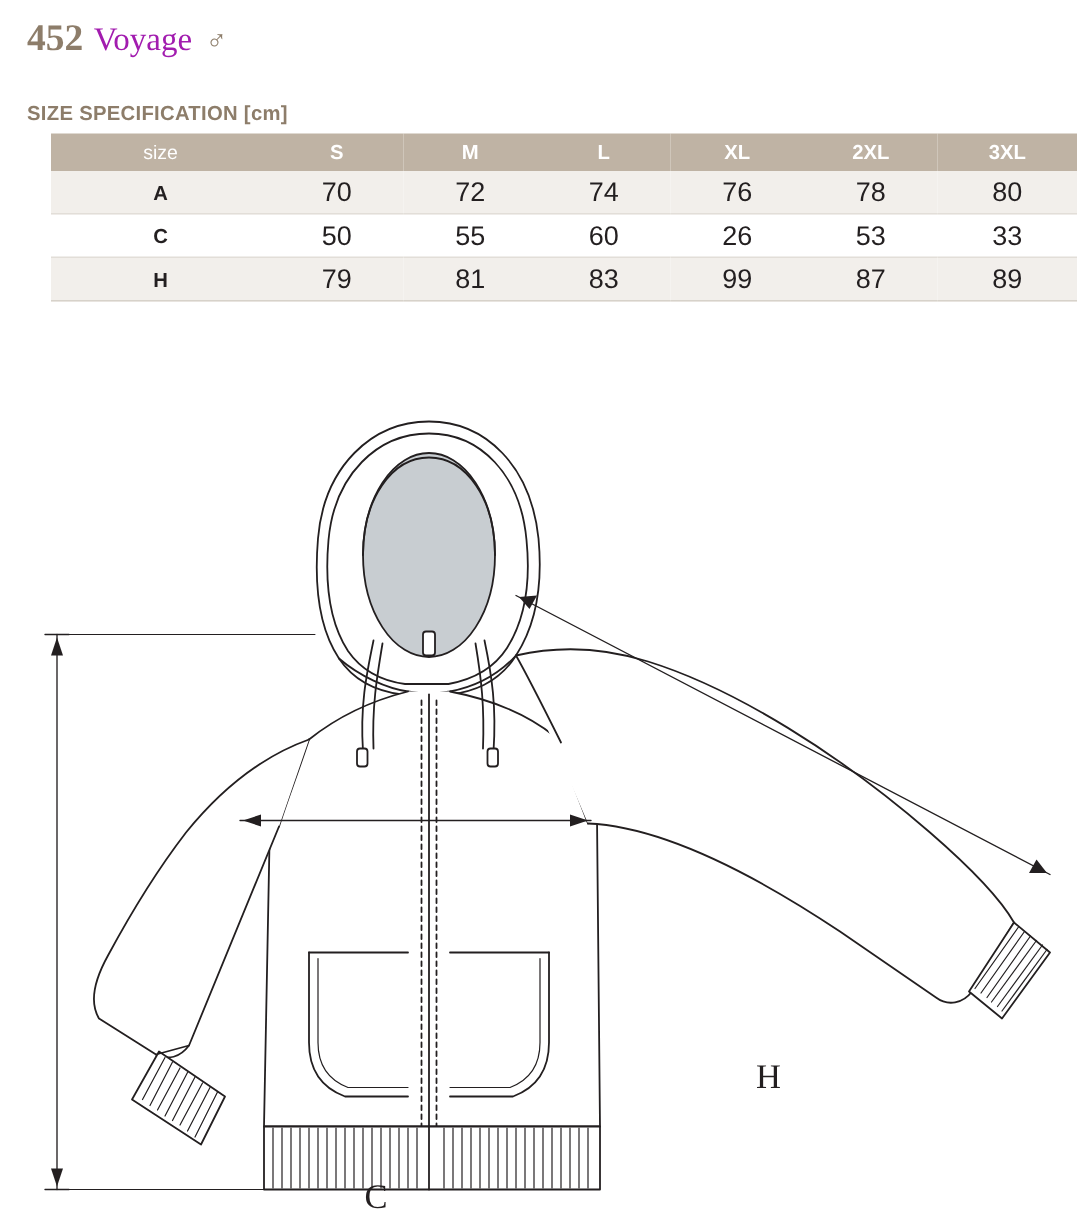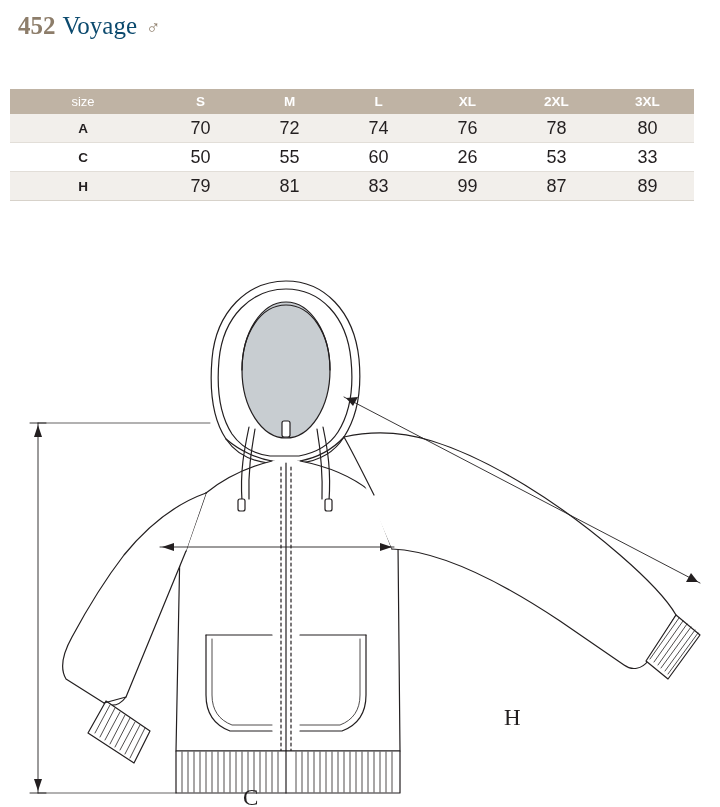--- a/index.html
+++ b/index.html
@@ -32,23 +32,23 @@
   }
   .title-code {
     font-family: "Liberation Serif", serif;
     font-size: 25px;
     font-weight: bold;
     color: #8d7d6a;
     letter-spacing: 0px;
   }
   .title-name {
     font-family: "Liberation Serif", serif;
-    font-size: 25px;
+    font-size: 22px;
     font-weight: normal;
-    color: #0c4a6e;
+    color: #a21caf;
   }
   .title-gender {
     font-family: "Liberation Serif", serif;
     font-size: 19px;
     color: #8d7d6a;
     margin-left: 2px;
   }
 
   .spec-heading {
     position: absolute;
@@ -56,21 +56,21 @@
     top: 68px;
     font-size: 13.5px;
     font-weight: bold;
     color: #8d7d6a;
     letter-spacing: 0.2px;
   }
 
   
   .size-table {
     position: absolute;
-    left: 10px;
+    left: 34px;
     top: 89px;
     width: 684px;
     border-collapse: collapse;
     table-layout: fixed;
   }
   .size-table th,
   .size-table td {
     text-align: center;
     font-size: 18px;
     height: 28px;
@@ -145,20 +145,21 @@
 <body>
 
 <div class="page">
 
   <div class="title-row">
     <span class="title-code">452</span>
     <span class="title-name">Voyage</span>
     <span class="title-gender">♂</span>
   </div>
 
+  <div class="spec-heading">SIZE SPECIFICATION [cm]</div>
 
   <table class="size-table">
     <colgroup>
       <col style="width:146px">
       <col style="width:89px">
       <col style="width:89px">
       <col style="width:89px">
       <col style="width:89px">
       <col style="width:89px">
       <col style="width:93px">

